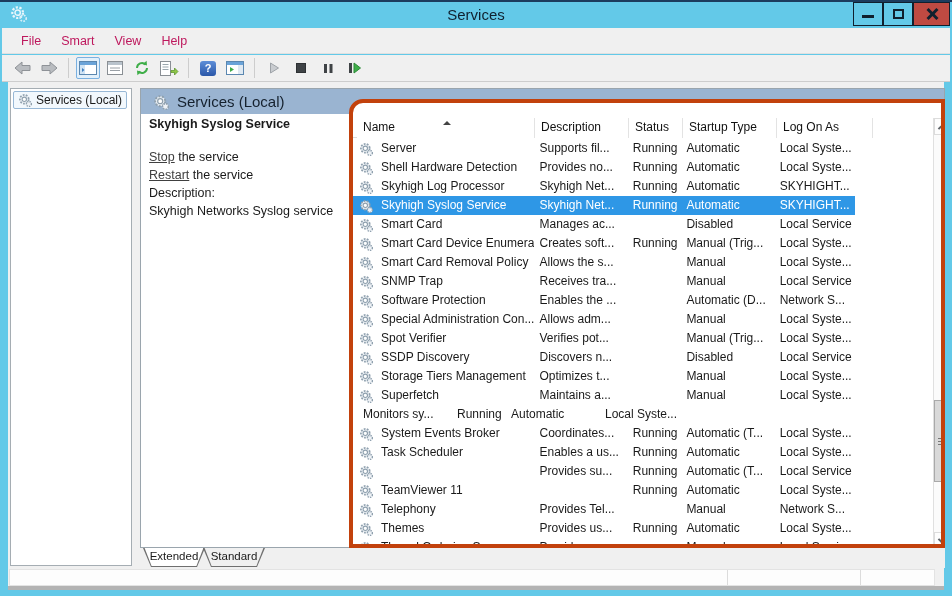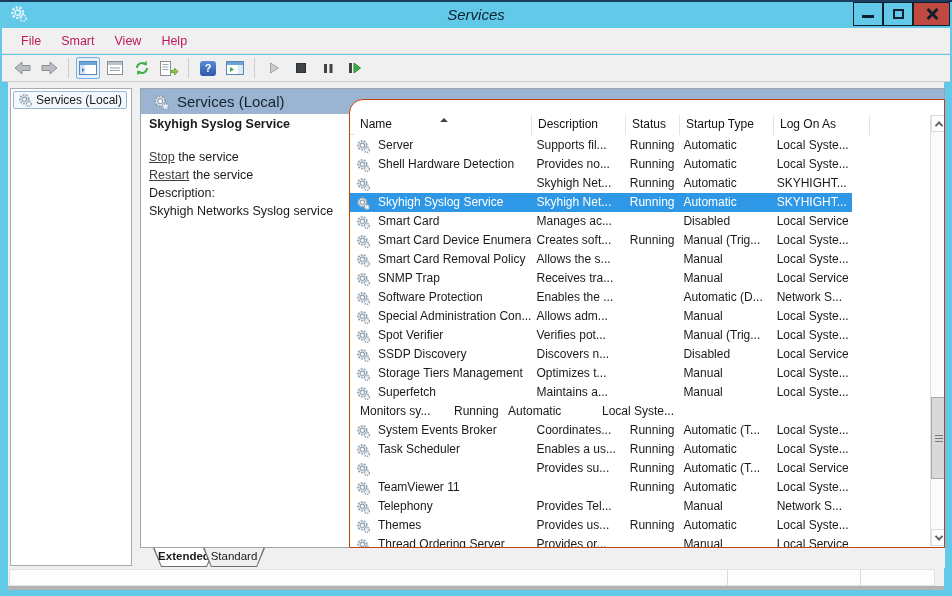--- a/index.html
+++ b/index.html
@@ -2,21 +2,21 @@
 <html><head>
 <meta charset="utf-8">
 <style>
   html,body{margin:0;padding:0;background:#888;}
   *{box-sizing:border-box;}
   .window{position:relative;width:952px;height:596px;background:#63c9e8;
     font-family:"Liberation Sans","DejaVu Sans",sans-serif;color:#1a1a1a;overflow:hidden;}
   .top-line{position:absolute;left:0;top:0;width:100%;height:2px;background:#1c3c5e;}
 
   
-  .titlebar{position:absolute;left:0;top:2px;width:100%;height:33px;font-style:italic;}
+  .titlebar{position:absolute;left:0;top:2px;width:100%;height:33px;}
   .app-icon{position:absolute;left:10px;top:3px;}
   .win-title{position:absolute;left:0;top:4px;width:100%;text-align:center;font-size:15px;color:#10212f;}
   .win-btn{position:absolute;top:0;height:24px;border:1px solid #10202e;}
   .btn-min{left:853px;width:30px;background:#63c9e8;}
   .btn-max{left:883px;width:30px;background:#63c9e8;}
   .btn-close{left:913px;width:37px;background:#bf4a42;}
   .glyph-min{position:absolute;left:8px;top:12px;width:12px;height:3px;background:#10202e;}
   .glyph-max{position:absolute;left:9px;top:6px;width:11px;height:10px;border:2px solid #10202e;background:transparent;}
   .glyph-close{position:absolute;left:11px;top:4px;width:14px;height:14px;}
   .glyph-close::before,.glyph-close::after{content:"";position:absolute;left:6px;top:0;width:3px;height:14px;background:#10202e;}
@@ -52,21 +52,21 @@
 
   
   .ext-panel{position:absolute;left:8px;top:28px;width:196px;font-size:12.5px;}
   .ext-title{font-weight:bold;margin-bottom:18px;}
   .ext-line{margin-bottom:2px;line-height:16px;}
   .link{color:#404040;text-decoration:underline;cursor:pointer;}
   .ext-desc-label{}
 
   
   .sheet{position:absolute;left:208px;top:10px;width:596px;height:449px;background:#fff;
-    border:1px solid #c2410c;border-top-left-radius:14px;overflow:hidden;}
+    border:4px solid #c2410c;border-top-left-radius:14px;overflow:hidden;}
   .lv-header{position:absolute;left:0;top:15px;height:20px;display:flex;border-bottom:1px solid #dcdcdc;padding-left:4px;}
   .hcell{position:relative;height:20px;line-height:19px;font-size:12px;padding-left:6px;
     border-right:1px solid #e3e3e3;background:#fff;color:#111;overflow:hidden;white-space:nowrap;}
   .h-name{width:178px;}.h-desc{width:94px;}.h-status{width:54px;}.h-startup{width:94px;}.h-logon{width:96px;}
   .h-fill{width:74px;border-right:none;}
   .sort-arrow{position:absolute;left:86px;top:3px;width:0;height:0;
     border-left:4px solid transparent;border-right:4px solid transparent;border-bottom:4px solid #444;}
   .lv-body{position:absolute;left:0;top:36px;width:580px;}
   .trow{display:flex;height:19px;align-items:center;padding-left:4px;width:502px;}
   .trow.selected{background:#2e97e6;color:#fff;}
@@ -84,21 +84,21 @@
   .chev{width:6px;height:6px;border-left:2px solid #5f6368;border-top:2px solid #5f6368;}
   .chev-up{transform:rotate(45deg) translate(1px,1px);}
   .chev-down{transform:rotate(225deg) translate(1px,1px);}
   .sb-thumb{position:absolute;left:0;top:282px;width:15px;height:82px;background:#d9d9d9;border:1px solid #a9a9a9;
     display:flex;align-items:center;justify-content:center;}
   .grip{width:8px;height:7px;background:repeating-linear-gradient(#777 0 1px,transparent 1px 3px);}
 
   
   .tabstrip{position:absolute;left:140px;top:548px;width:805px;height:20px;background:#f0f0f0;}
   .tab{position:absolute;top:0;height:19px;}
-  .tab-extended{left:13px;width:62px;font-weight:bold;}
+  .tab-extended{left:3px;width:62px;}
   .tab-standard{left:63px;width:62px;}
   .tab .shape{position:absolute;inset:0;background:#6f6f6f;clip-path:polygon(0 0,100% 0,calc(100% - 8px) 100%,8px 100%);}
   .tab .fill{position:absolute;left:0;right:0;top:0;bottom:1px;background:#f0f0f0;
     clip-path:polygon(1.6px 0,calc(100% - 1.6px) 0,calc(100% - 8.6px) 100%,8.6px 100%);}
   .tab.active .fill{background:#fff;}
   .tab .tlabel{position:relative;display:block;text-align:center;font-size:11.5px;line-height:17px;}
 
   
   .statusbar{position:absolute;left:9px;top:569px;width:926px;height:17px;background:#fdfdfd;border:1px solid #e3e3e3;}
   .sb-div{position:absolute;top:0;width:1px;height:100%;background:#dcdcdc;}
@@ -297,20 +297,21 @@
     <div class="cell c-desc">Provides no...</div>
     <div class="cell c-status">Running</div>
     <div class="cell c-startup">Automatic</div>
     <div class="cell c-logon">Local Syste...</div>
   </div>
           <div class="trow">
     <div class="cell c-name">
       <svg class="gear-svg" viewBox="0 0 14 14">
                 <use href="#gear"></use>
               </svg>
+      <span>Skyhigh Log Processor</span>
     </div>
     <div class="cell c-desc">Skyhigh Net...</div>
     <div class="cell c-status">Running</div>
     <div class="cell c-startup">Automatic</div>
     <div class="cell c-logon">SKYHIGHT...</div>
   </div>
           <div class="trow selected">
     <div class="cell c-name">
       <svg class="gear-svg" viewBox="0 0 14 14">
                 <use href="#gear"></use>

